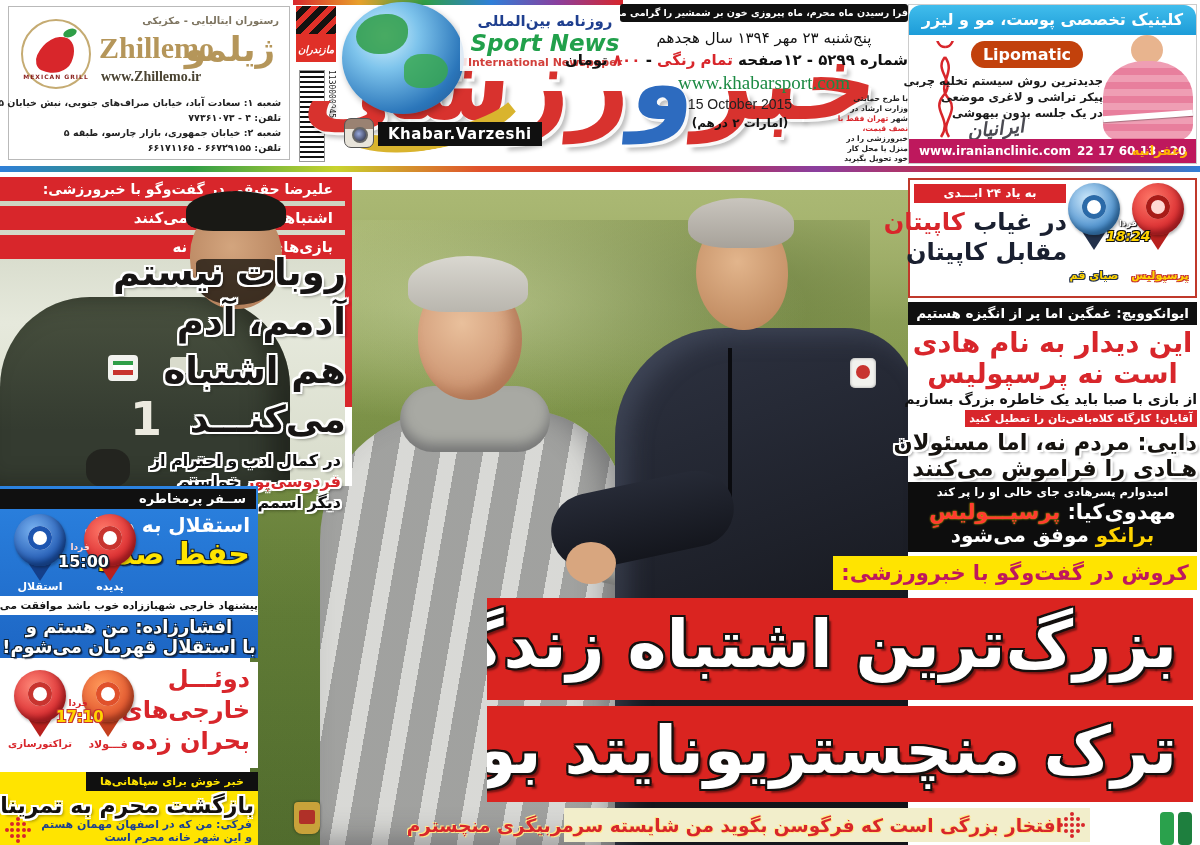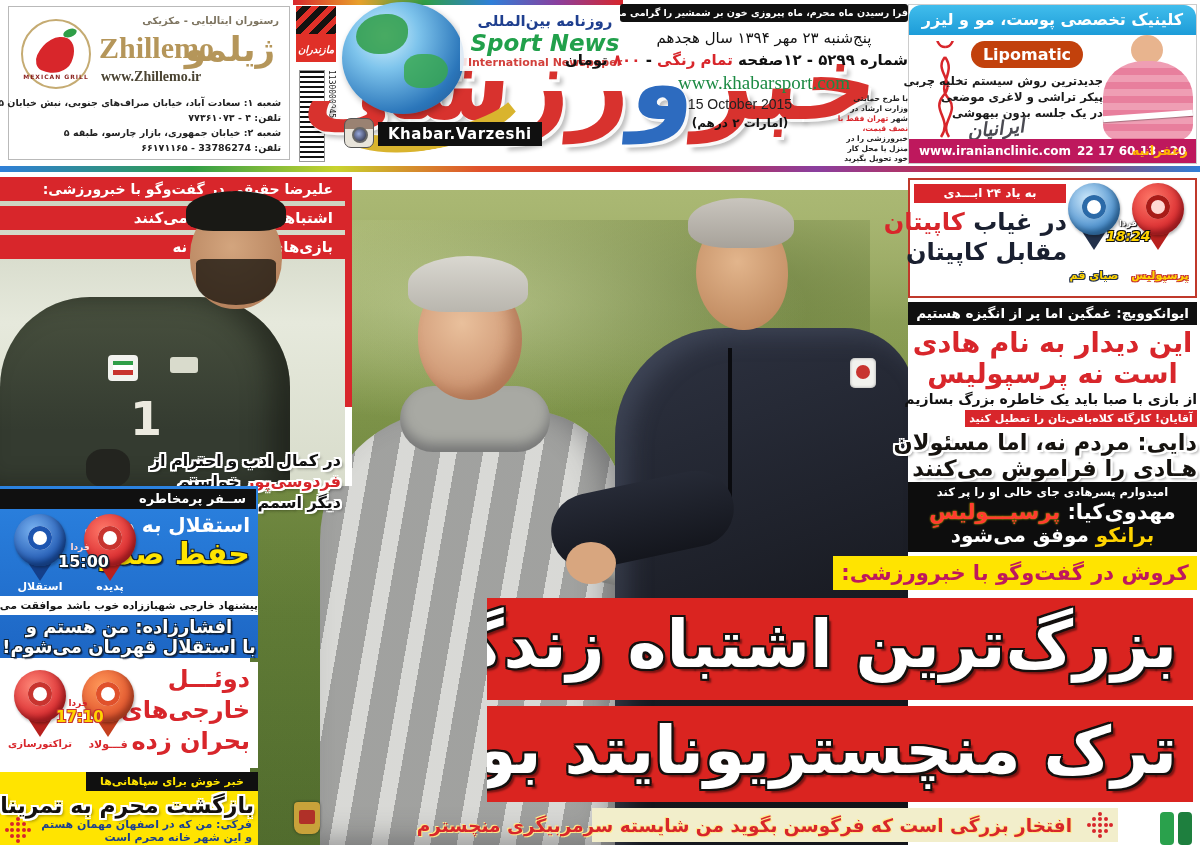--- a/index.html
+++ b/index.html
@@ -44,21 +44,21 @@
       <div class="abs" style="left:16px;top:14px;width:34px;height:40px;background:#d8262b;border-radius:60% 40% 70% 30%/70% 50% 50% 30%;transform:rotate(25deg);"></div>
       <div class="abs" style="left:40px;top:8px;width:14px;height:8px;background:#2f9e47;border-radius:50%;transform:rotate(-20deg);"></div>
       <div class="abs ctr nw" style="left:0;top:52px;width:66px;font-size:6px;letter-spacing:1px;color:#8a1f1c;font-weight:bold;">MEXICAN GRILL</div>
     </div>
     <div class="abs nw" style="left:90px;top:24px;font-size:30px;font-weight:bold;font-family:'Liberation Serif',serif;color:#b5965a;">Zhillemo</div>
     <div class="abs nw" style="left:92px;top:62px;font-size:14px;font-weight:bold;font-family:'Liberation Serif',serif;color:#4a4332;">www.Zhillemo.ir</div>
     <div class="abs rtl rgt" style="right:8px;top:88px;width:266px;line-height:15px;">
       <div class="nw" style="font-size:9.5px;font-weight:bold;color:#222;">شعبه ۱: سعادت آباد، خیابان صراف‌های جنوبی، نبش خیابان ۲۵ (قره تپه ای)</div>
       <div class="nw" style="font-size:9.5px;font-weight:bold;color:#222;">تلفن: ۴ - ۷۷۳۶۱۰۷۳</div>
       <div class="nw" style="font-size:9.5px;font-weight:bold;color:#222;">شعبه ۲: خیابان جمهوری، بازار چارسو، طبقه ۵</div>
-      <div class="nw" style="font-size:9.5px;font-weight:bold;color:#222;">تلفن: 33786274 - ۶۶۱۷۱۱۶۵</div>
+      <div class="nw" style="font-size:9.5px;font-weight:bold;color:#222;">تلفن: ۶۶۷۲۹۱۵۵ - ۶۶۱۷۱۱۶۵</div>
     </div>
   </div>
 
   <div class="abs" style="left:296px;top:6px;width:40px;height:56px;background:#e03028;overflow:hidden;">
     <div class="abs" style="left:-4px;top:-6px;width:50px;height:34px;background:repeating-linear-gradient(135deg,#151210 0 6px,transparent 6px 12px);"></div>
     <div class="abs rtl ctr nw" style="left:0;top:38px;width:40px;font-size:10px;font-weight:bold;color:#fff;font-style:italic;">مازندران</div>
   </div>
   <div class="abs" style="left:299px;top:70px;width:26px;height:92px;background:repeating-linear-gradient(180deg,#111 0 2px,#fff 2px 5px);border:1px solid #999;"></div>
   <div class="abs" style="left:327px;top:70px;height:92px;writing-mode:vertical-rl;font-size:8px;font-family:'DejaVu Sans Mono',monospace;color:#222;">1130000045059</div>
 
@@ -166,20 +166,26 @@
       <div class="abs" style="left:186px;top:4px;width:100px;height:40px;border-radius:55% 55% 30% 30%;background:#191915;"></div>
       <div class="abs" style="left:196px;top:72px;width:80px;height:46px;border-radius:10% 10% 50% 50%;background:rgba(25,22,16,.78);"></div>
       <div class="abs" style="left:108px;top:168px;width:30px;height:26px;border-radius:4px;background:#f2f2ee;">
         <div class="abs" style="left:5px;top:6px;width:20px;height:14px;background:linear-gradient(180deg,#2f9e47 0 4px,#fff 4px 9px,#c8342f 9px 14px);"></div>
       </div>
       <div class="abs" style="left:170px;top:170px;width:28px;height:16px;background:#d9dbcc;border-radius:3px;"></div>
       <div class="abs nw" style="left:130px;top:205px;font-size:46px;font-weight:bold;color:#eceadf;">1</div>
       <div class="abs" style="left:86px;top:262px;width:44px;height:38px;border-radius:40%;background:#23241f;"></div>
     </div>
 
+    <div class="abs rtl rgt" style="left:128px;top:76px;width:218px;line-height:49px;">
+      <div class="nw ow w9" style="font-size:37px;color:#171514;">روبات نیستم</div>
+      <div class="nw ow w9" style="font-size:37px;color:#171514;">آدمم، آدم</div>
+      <div class="nw ow w9" style="font-size:37px;color:#171514;">هم اشتباه</div>
+      <div class="nw ow w9" style="font-size:37px;color:#171514;">می‌کنـــد</div>
+    </div>
     <div class="abs rtl rgt" style="left:145px;top:278px;width:200px;line-height:21px;padding-right:4px;">
       <div class="nw ow" style="font-size:16px;font-weight:900;color:#111;">در کمال ادب و احترام از</div>
       <div class="nw ow" style="font-size:16px;font-weight:900;color:#111;">
         <span style="color:#d8262b;">فردوسی‌پور</span><span> خواستم</span>
       </div>
       <div class="nw ow" style="font-size:16px;font-weight:900;color:#111;">دیگر اسمم را نیاورد!</div>
     </div>
   </div>
 
   <div class="abs" style="left:0;top:486px;width:258px;height:172px;background:linear-gradient(180deg,#2b82e0,#1d66c4);">
@@ -302,21 +308,21 @@
 
   <div class="abs rtl ctr nw" style="left:833px;top:556px;width:364px;height:34px;line-height:34px;background:#ffe400;font-size:21px;font-weight:900;color:#be185d;">کروش در گفت‌وگو با خبرورزشی:</div>
 
   <div class="abs" style="left:487px;top:598px;width:706px;height:102px;background:#da2420;overflow:hidden;">
     <div class="rtl rgt nw w9 ob" style="padding:8px 16px 0 0;font-size:66px;color:#fff;">بزرگ‌ترین اشتباه زندگی‌ام</div>
   </div>
   <div class="abs" style="left:487px;top:706px;width:706px;height:96px;background:#da2420;overflow:hidden;">
     <div class="rtl rgt nw w9 ob" style="padding:6px 16px 0 0;font-size:66px;color:#fff;">ترک منچستریونایتد بود</div>
   </div>
 
-  <div class="abs" style="left:592px;top:808px;width:526px;height:34px;background:#f2eecb;display:flex;flex-direction:row-reverse;align-items:center;gap:18px;padding:16px 8px;">
+  <div class="abs" style="left:564px;top:808px;width:526px;height:34px;background:#f2eecb;display:flex;flex-direction:row-reverse;align-items:center;gap:0;padding:16px 8px;">
     <div class="dotplus" style="flex:none;"></div>
     <div class="rtl nw w9" style="font-size:18.5px;color:#d8262b;text-shadow:1px 1px 0 #ffe98a,-1px -1px 0 #ffe98a;">افتخار بزرگی است که فرگوسن بگوید من شایسته سرمربیگری منچسترم</div>
   </div>
 
   <div class="abs" style="left:1160px;top:812px;width:38px;height:33px;">
     <div class="abs" style="left:0;top:0;width:14px;height:33px;background:#2aa14c;border-radius:4px;"></div>
     <div class="abs" style="left:18px;top:0;width:14px;height:33px;background:#1e7f3e;border-radius:4px;"></div>
   </div>
 
 </div>

